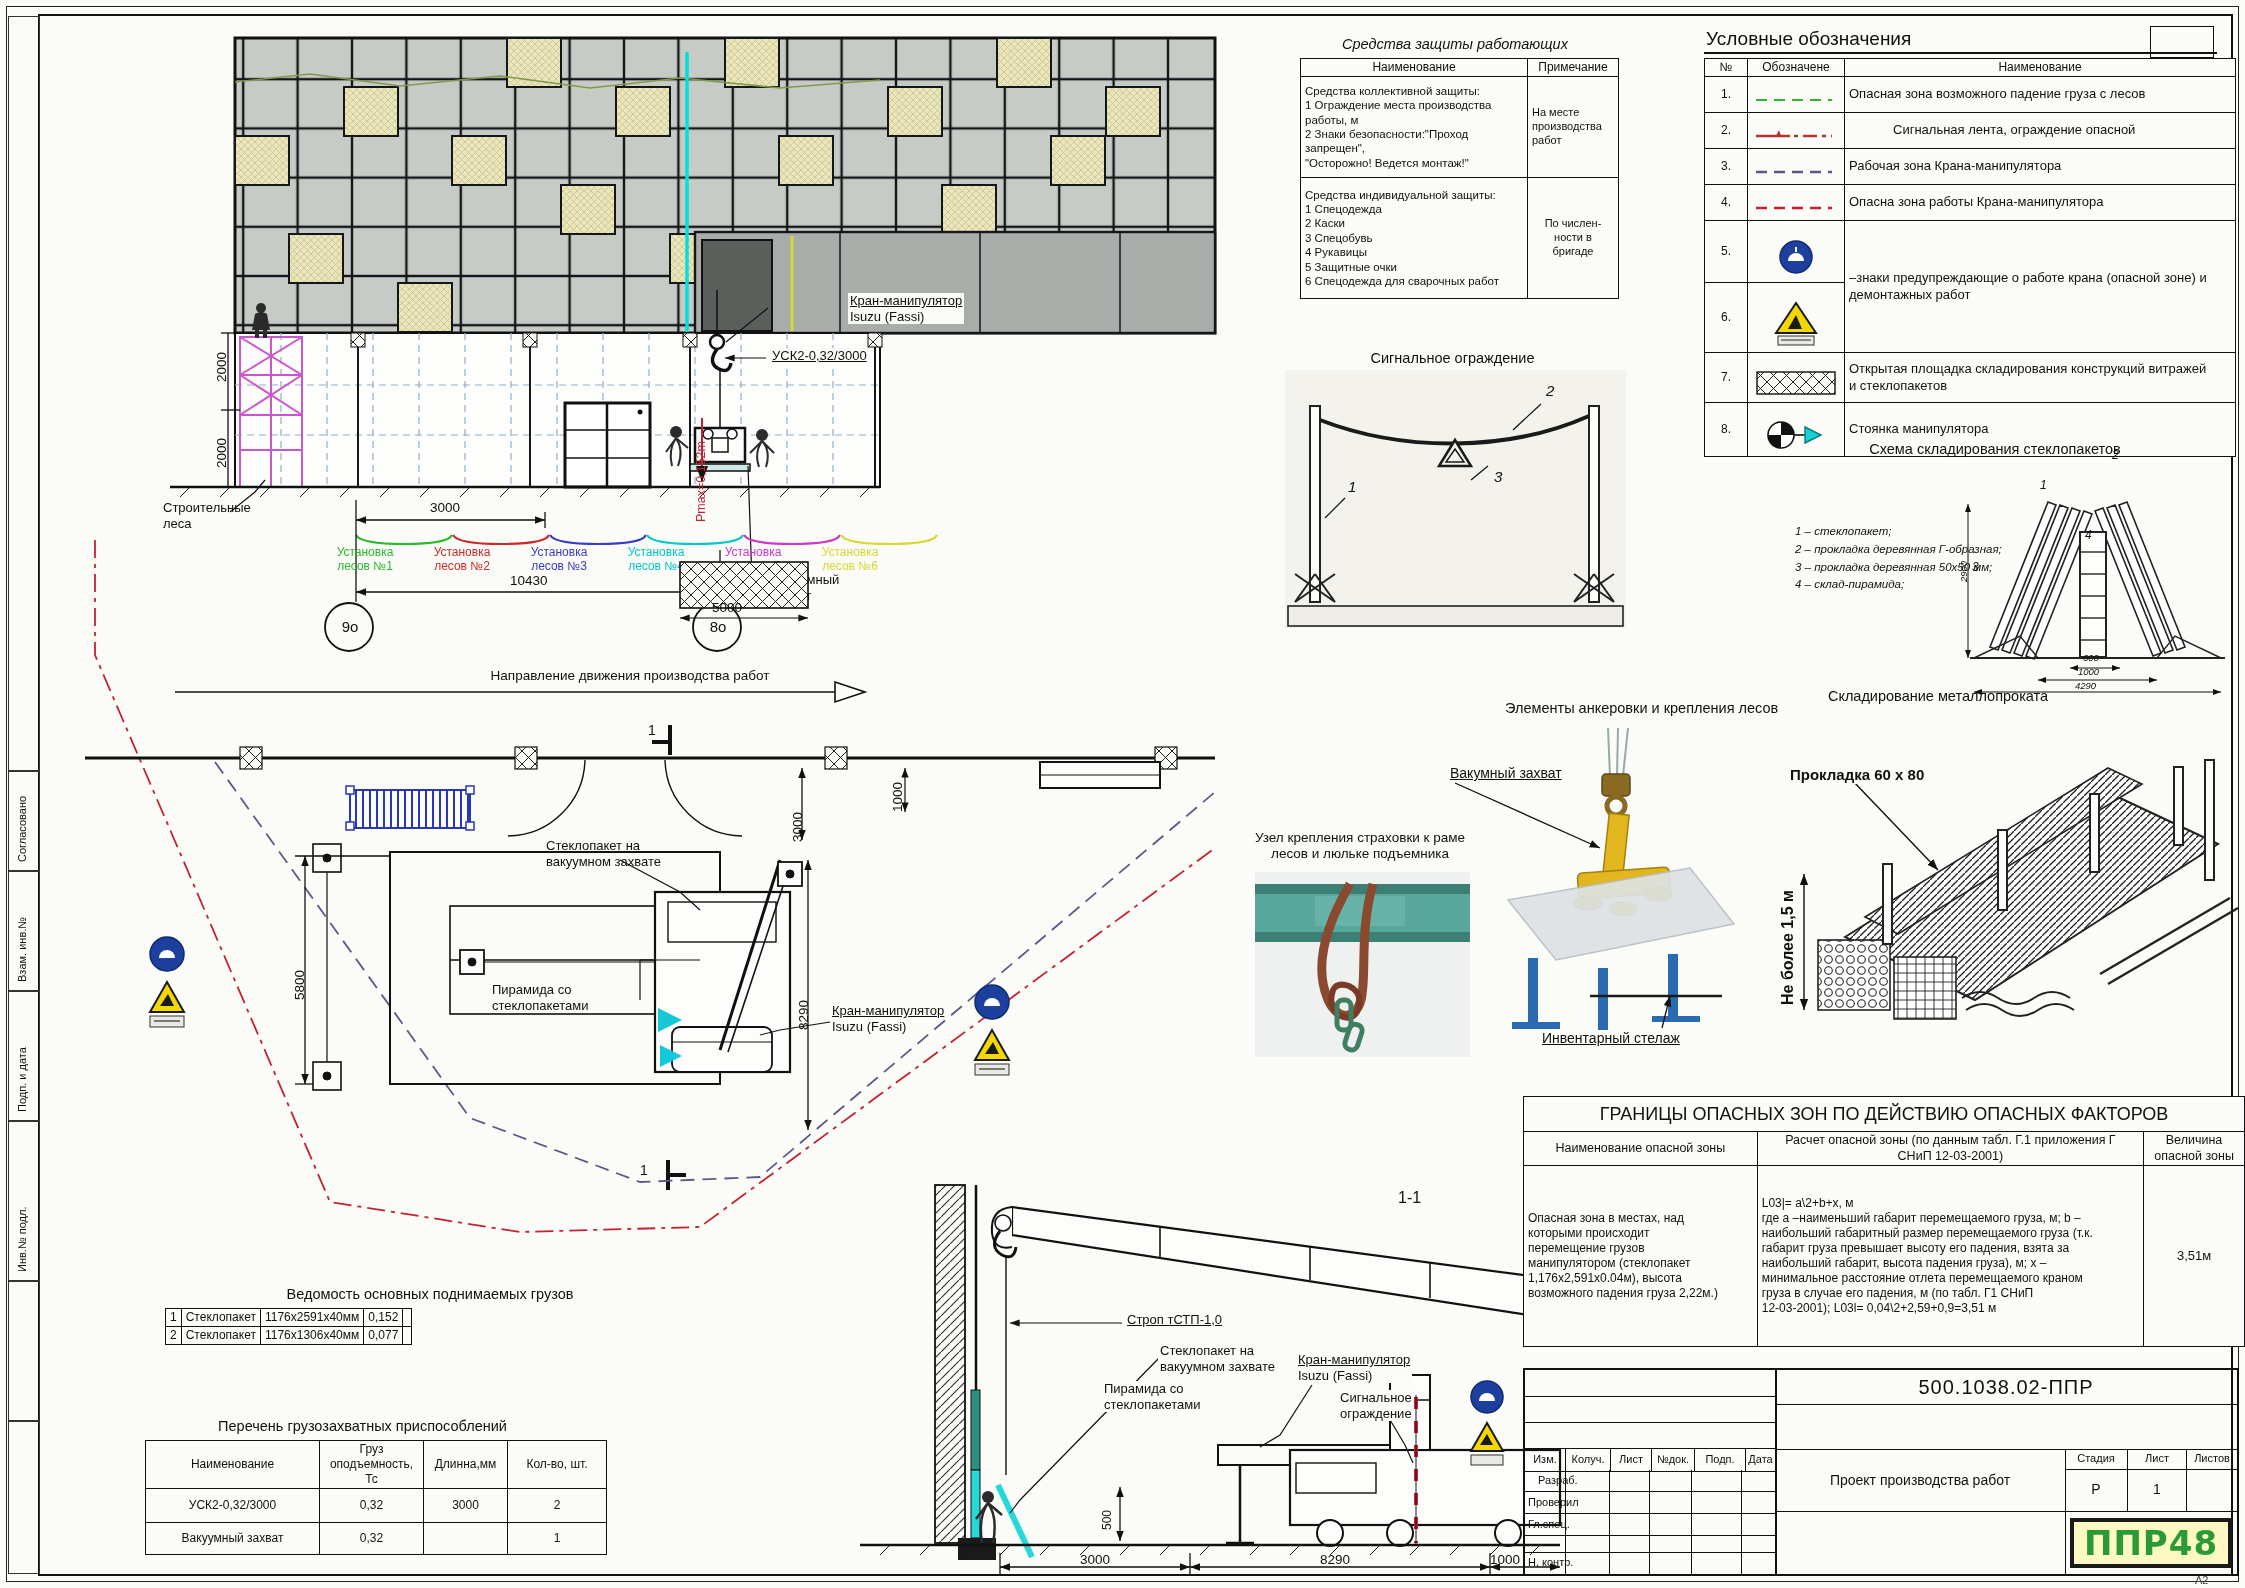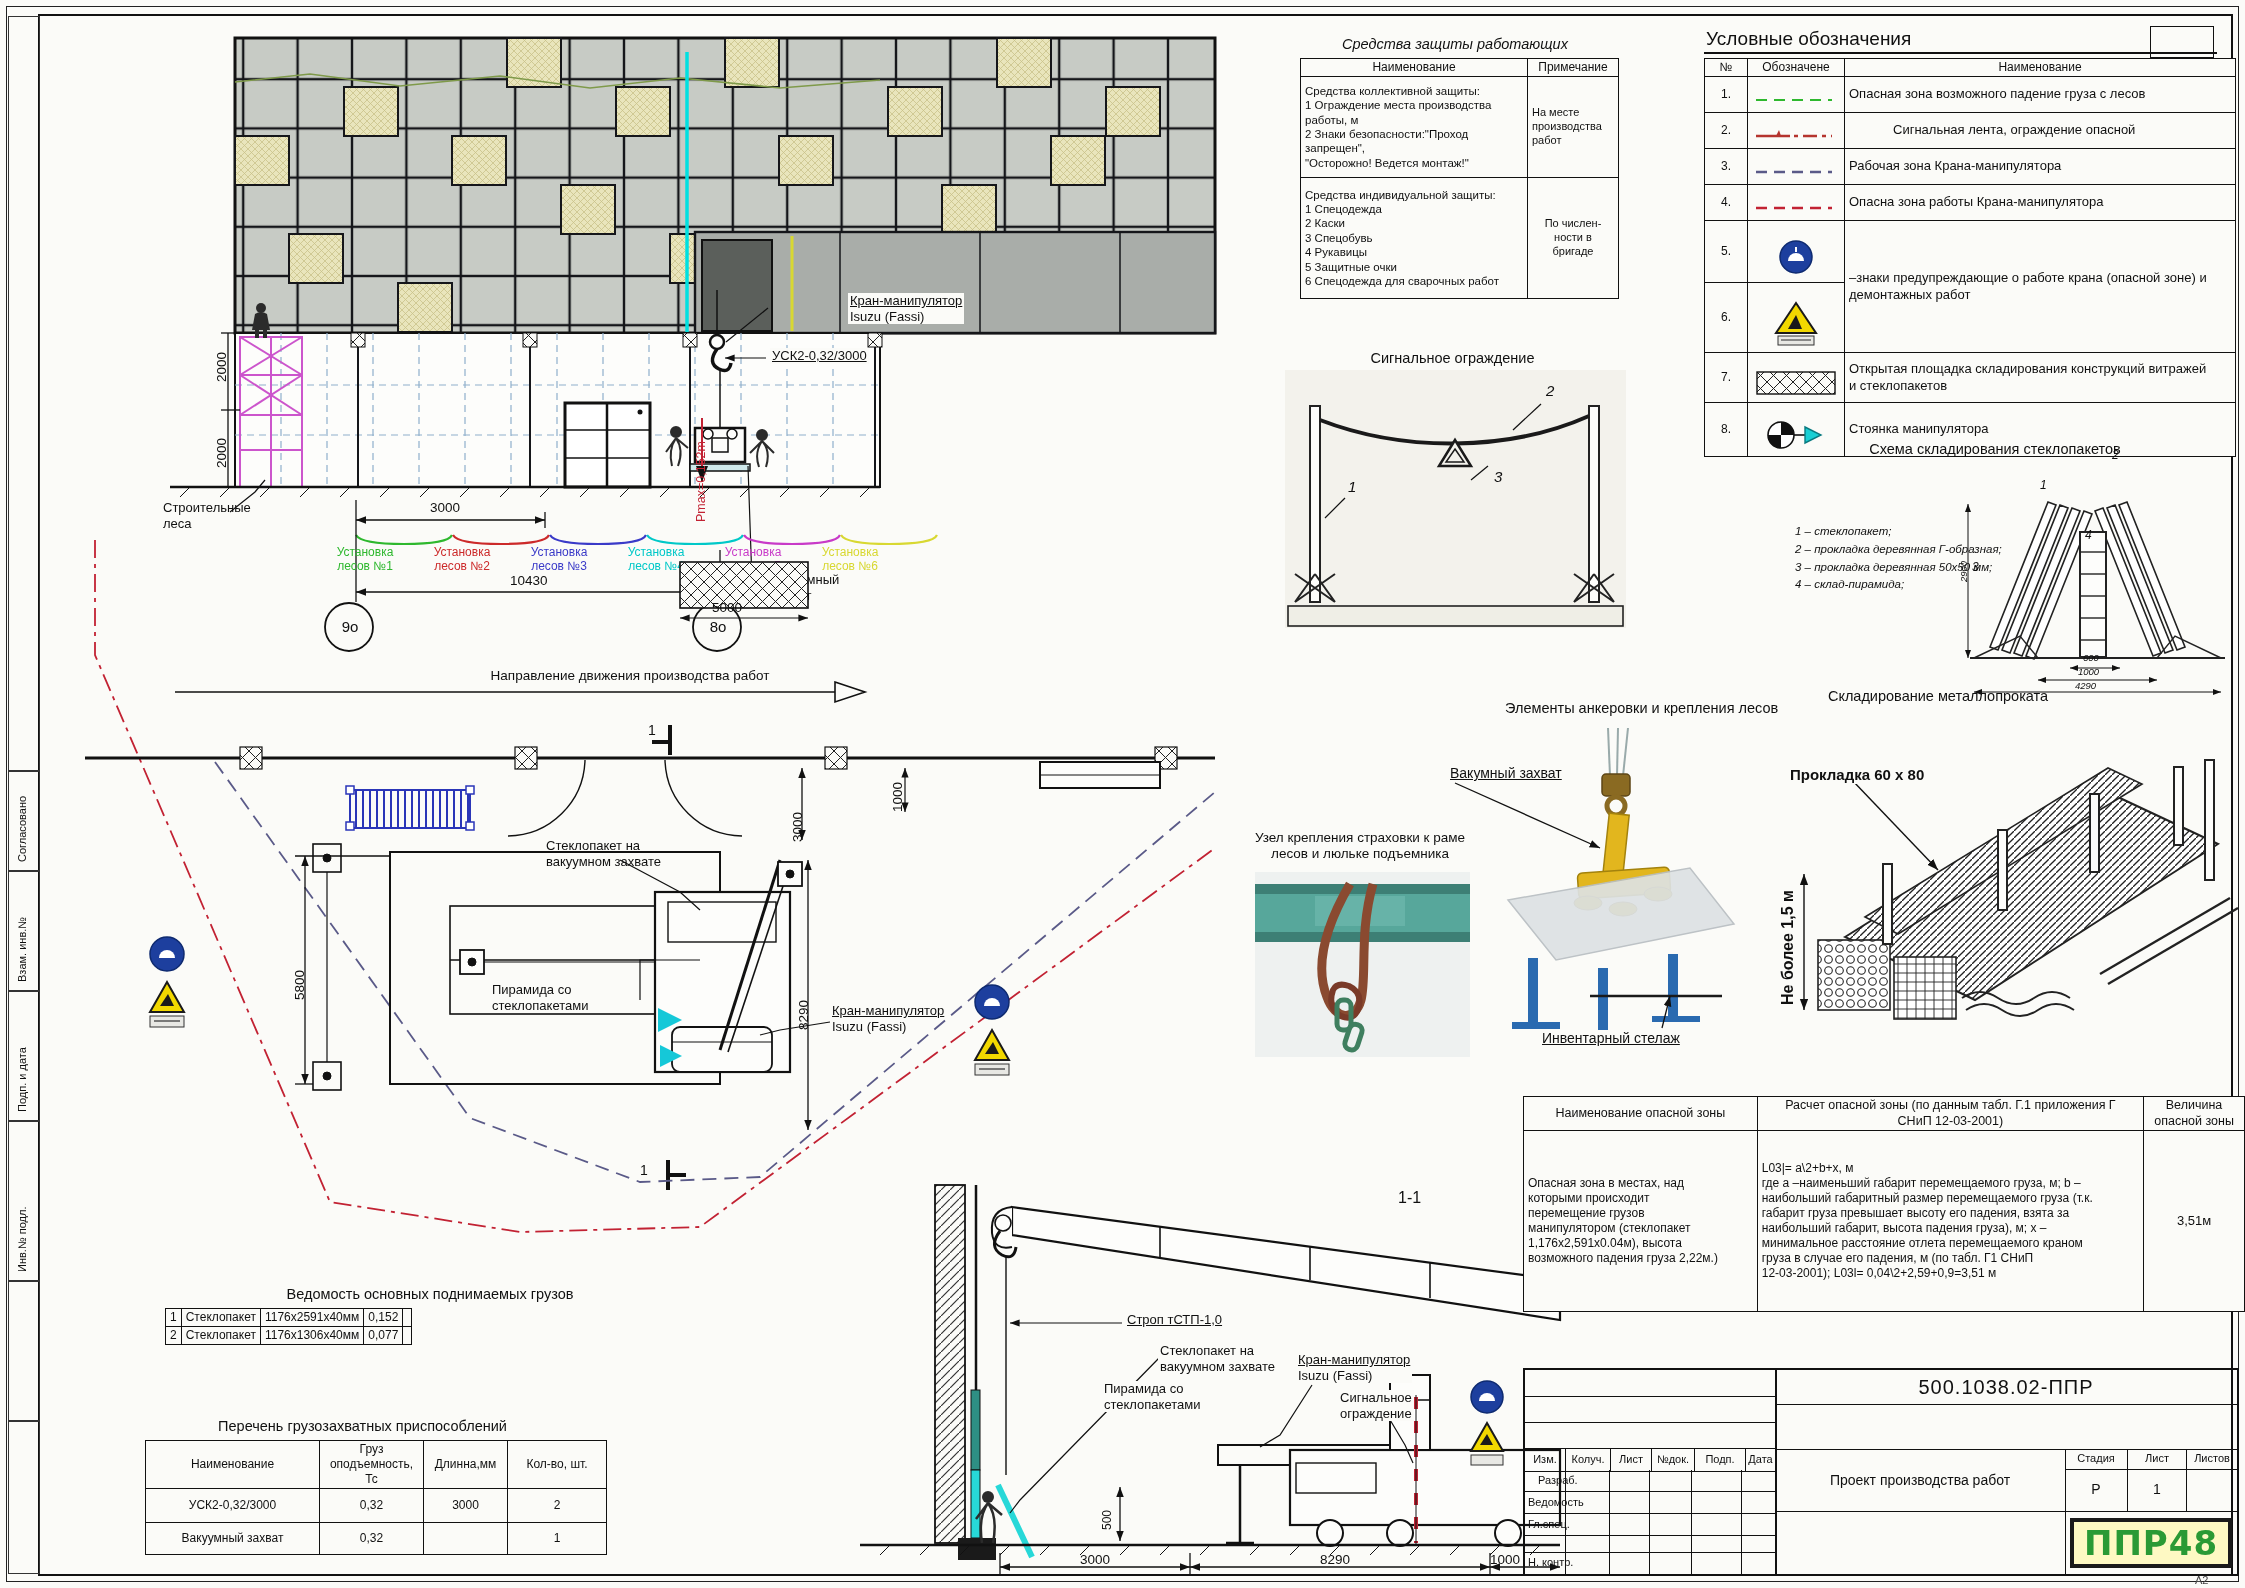--- a/index.html
+++ b/index.html
@@ -827,20 +827,23 @@
       <td class="c">Вакуумный захват</td>
       <td class="c">0,32</td>
       <td class="c"></td>
       <td class="c">1</td>
     </tr>
   </tbody>
     </table>
 
   <table class="t" style="position:absolute;left:1523px;top:1096px;">
     <tbody>
+        <tr>
+          <th colspan="3" class="c" style="font-size:18px;height:32px;font-weight:normal;">ГРАНИЦЫ ОПАСНЫХ ЗОН ПО ДЕЙСТВИЮ ОПАСНЫХ ФАКТОРОВ</th>
+        </tr>
     <tr>
       <th class="c" style="width:225px;font-size:12.5px;">Наименование опасной зоны</th>
       <th class="c" style="width:378px;font-size:12.5px;">Расчет опасной зоны (по данным табл. Г.1 приложения Г
 СНиП 12-03-2001)</th>
       <th class="c" style="width:92px;font-size:12.5px;">Величина
 опасной зоны</th>
     </tr>
     <tr>
       <td style="height:178px;font-size:12px;vertical-align:middle;">Опасная зона в местах, над
 которыми происходит
@@ -871,21 +874,21 @@
       <div style="position:absolute;left:0;top:78px;width:100%;height:22px;border-top:1.6px solid #111;border-bottom:1.6px solid #111;display:flex;">
         <div class="c" style="width:40px;border-right:1.3px solid #111;font-size:11px;line-height:20px;">Изм.</div>
         <div class="c" style="width:44px;border-right:1.3px solid #111;font-size:11px;line-height:20px;">Колуч.</div>
         <div class="c" style="width:40px;border-right:1.3px solid #111;font-size:11px;line-height:20px;">Лист</div>
         <div class="c" style="width:42px;border-right:1.3px solid #111;font-size:11px;line-height:20px;">№док.</div>
         <div class="c" style="width:50px;border-right:1.3px solid #111;font-size:11px;line-height:20px;">Подп.</div>
         <div class="c" style="flex:1;font-size:11px;line-height:20px;">Дата</div>
       </div>
       <div style="position:absolute;left:0;top:100px;width:100%;bottom:0;">
         <div style="position:absolute;left:0;top:0;width:100%;height:22px;border-bottom:1.3px solid #111;font-size:11px;padding:4px 13px 0;box-sizing:border-box;">Разраб.</div>
-        <div style="position:absolute;left:0;top:22px;width:100%;height:22px;border-bottom:1.3px solid #111;font-size:11px;padding:4px 3px 0;box-sizing:border-box;">Ведомость</div>
+        <div style="position:absolute;left:0;top:22px;width:100%;height:22px;border-bottom:1.3px solid #111;font-size:11px;padding:4px 3px 0;box-sizing:border-box;">Проверил</div>
         <div style="position:absolute;left:0;top:44px;width:100%;height:22px;border-bottom:1.3px solid #111;font-size:11px;padding:4px 3px 0;box-sizing:border-box;">Гл.спец.</div>
         <div style="position:absolute;left:0;top:66px;width:100%;height:16px;border-bottom:1.3px solid #111;"></div>
         <div style="position:absolute;left:0;top:82px;width:100%;bottom:0;font-size:11px;padding:4px 3px 0;box-sizing:border-box;">Н. контр.</div>
         <div style="position:absolute;left:40px;top:0;height:100%;border-left:1.3px solid #111;"></div>
         <div style="position:absolute;left:84px;top:0;height:100%;border-left:1.3px solid #111;"></div>
         <div style="position:absolute;left:124px;top:0;height:100%;border-left:1.3px solid #111;"></div>
         <div style="position:absolute;left:166px;top:0;height:100%;border-left:1.3px solid #111;"></div>
         <div style="position:absolute;left:216px;top:0;height:100%;border-left:1.3px solid #111;"></div>
       </div>
     </div>

